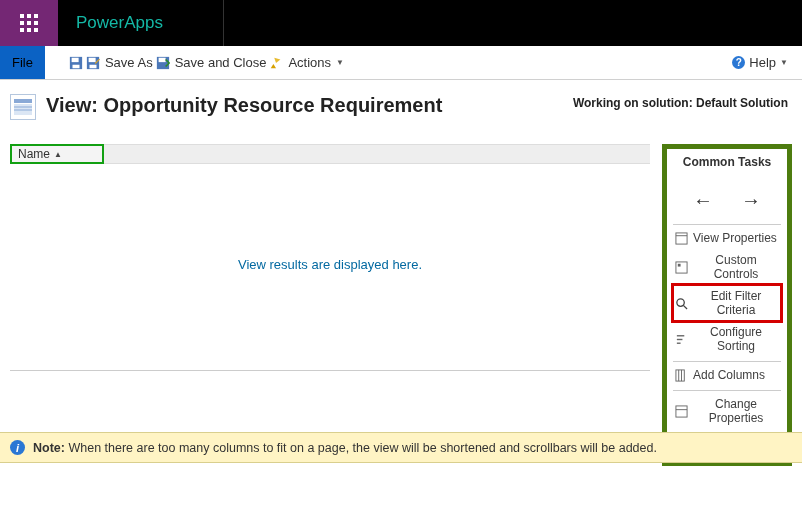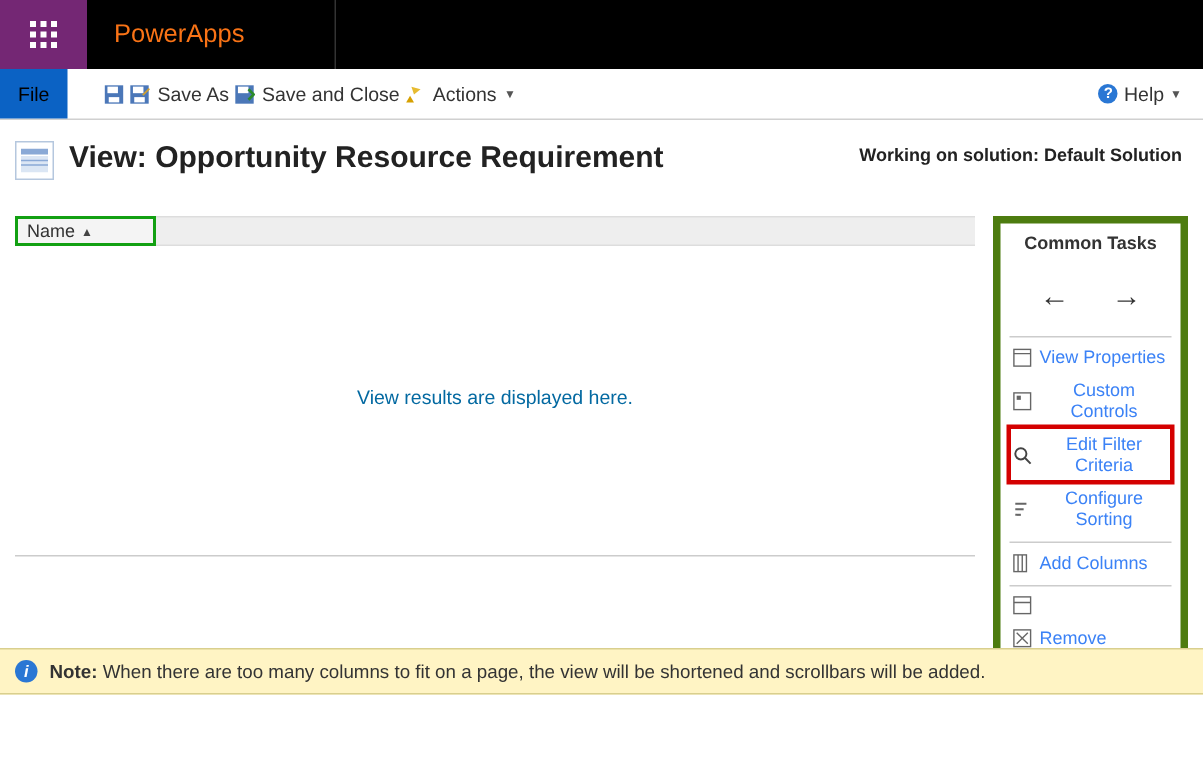--- a/index.html
+++ b/index.html
@@ -29,21 +29,21 @@
   }
   .waffle-icon {
     width: 18px; height: 18px;
     display: grid;
     grid-template-columns: repeat(3, 4px);
     grid-template-rows: repeat(3, 4px);
     gap: 3px;
   }
   .waffle-icon span { background: #fff; width: 4px; height: 4px; }
   .app-title {
-    color: #f97316;
+    color: #14b8a6;
     font-size: 17px;
     font-weight: 400;
     display: flex;
     align-items: center;
     padding-left: 18px;
   }
   .topbar-divider {
     width: 1px;
     background: #333;
     margin-left: 60px;
@@ -107,21 +107,21 @@
     border:5px solid #4d7c0f;
     padding:6px 6px 10px 6px;
     font-size:12px;
   }
   .task-title { font-weight:700; font-size:12px; margin-bottom:8px; }
   .nav-arrows { display:flex; justify-content:space-around; padding:10px 6px 14px 6px; }
   .nav-arrows span { font-size:20px; font-weight:300; cursor:pointer; }
   .task-sep { border-top:1px solid #ccc; margin:0 0 2px 0; }
   .task-link {
     display:flex; align-items:center; gap:5px;
-    padding:4px 2px; color:#3b82f6; cursor:pointer; font-size:12px;
+    padding:4px 2px; color:#404040; cursor:pointer; font-size:12px;
   }
   .task-link svg { width:13px; height:13px; flex-shrink:0; }
   .task-link.hl { outline:3px solid #d40000; outline-offset:-1px; }
   
   .notebar {
     position:absolute; left:0; right:0; bottom:56px;
     background:#fff4c4;
     border-top:1px solid #d9cf8e;
     border-bottom:1px solid #d9cf8e;
     padding:7px 10px;
@@ -272,20 +272,21 @@
             <line x1="7" y1="1" x2="7" y2="13" stroke="#666"></line>
           </svg>
         <span>Add Columns</span>
       </div>
       <div class="task-sep" style="margin-top:4px;"></div>
       <div class="task-link">
         <svg viewBox="0 0 14 14">
             <rect x="1" y="1" width="12" height="12" fill="none" stroke="#666"></rect>
             <line x1="1" y1="5" x2="13" y2="5" stroke="#666"></line>
           </svg>
+        <span>Change Properties</span>
       </div>
       <div class="task-link">
         <svg viewBox="0 0 14 14">
             <rect x="1" y="1" width="12" height="12" fill="none" stroke="#666"></rect>
             <line x1="3" y1="3" x2="11" y2="11" stroke="#666"></line>
             <line x1="11" y1="3" x2="3" y2="11" stroke="#666"></line>
           </svg>
         <span>Remove</span>
       </div>
     </div>

